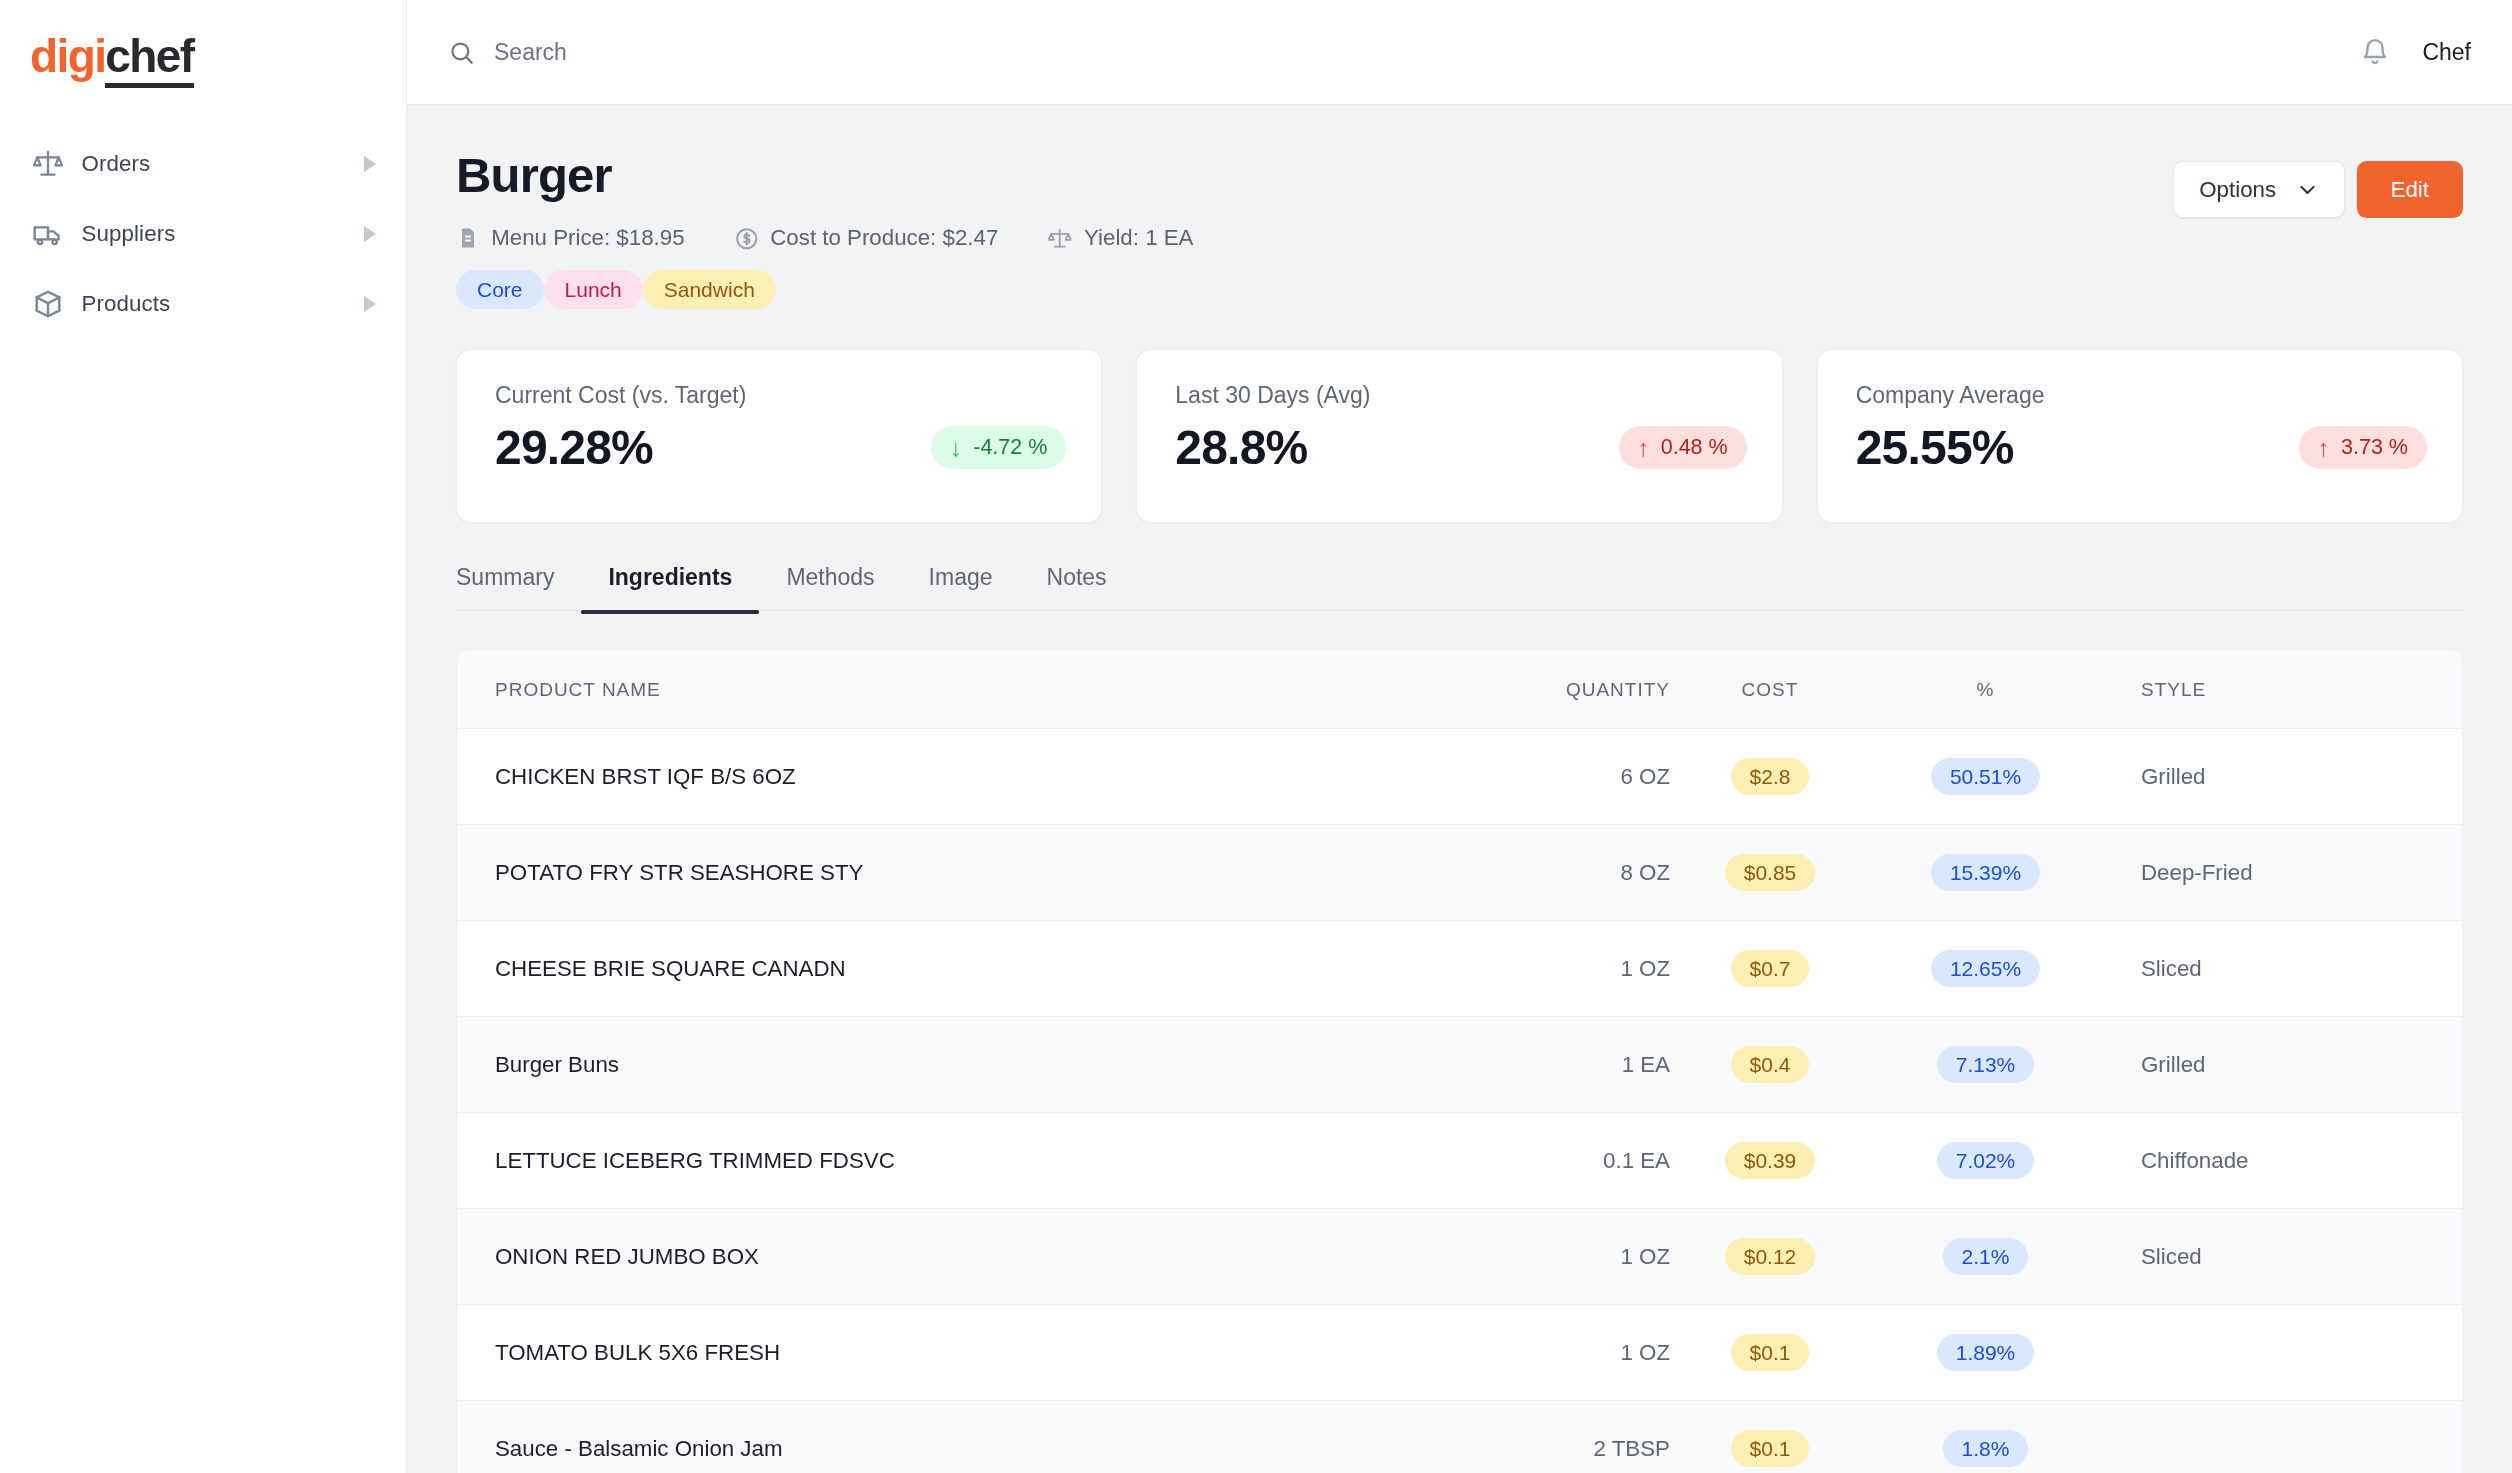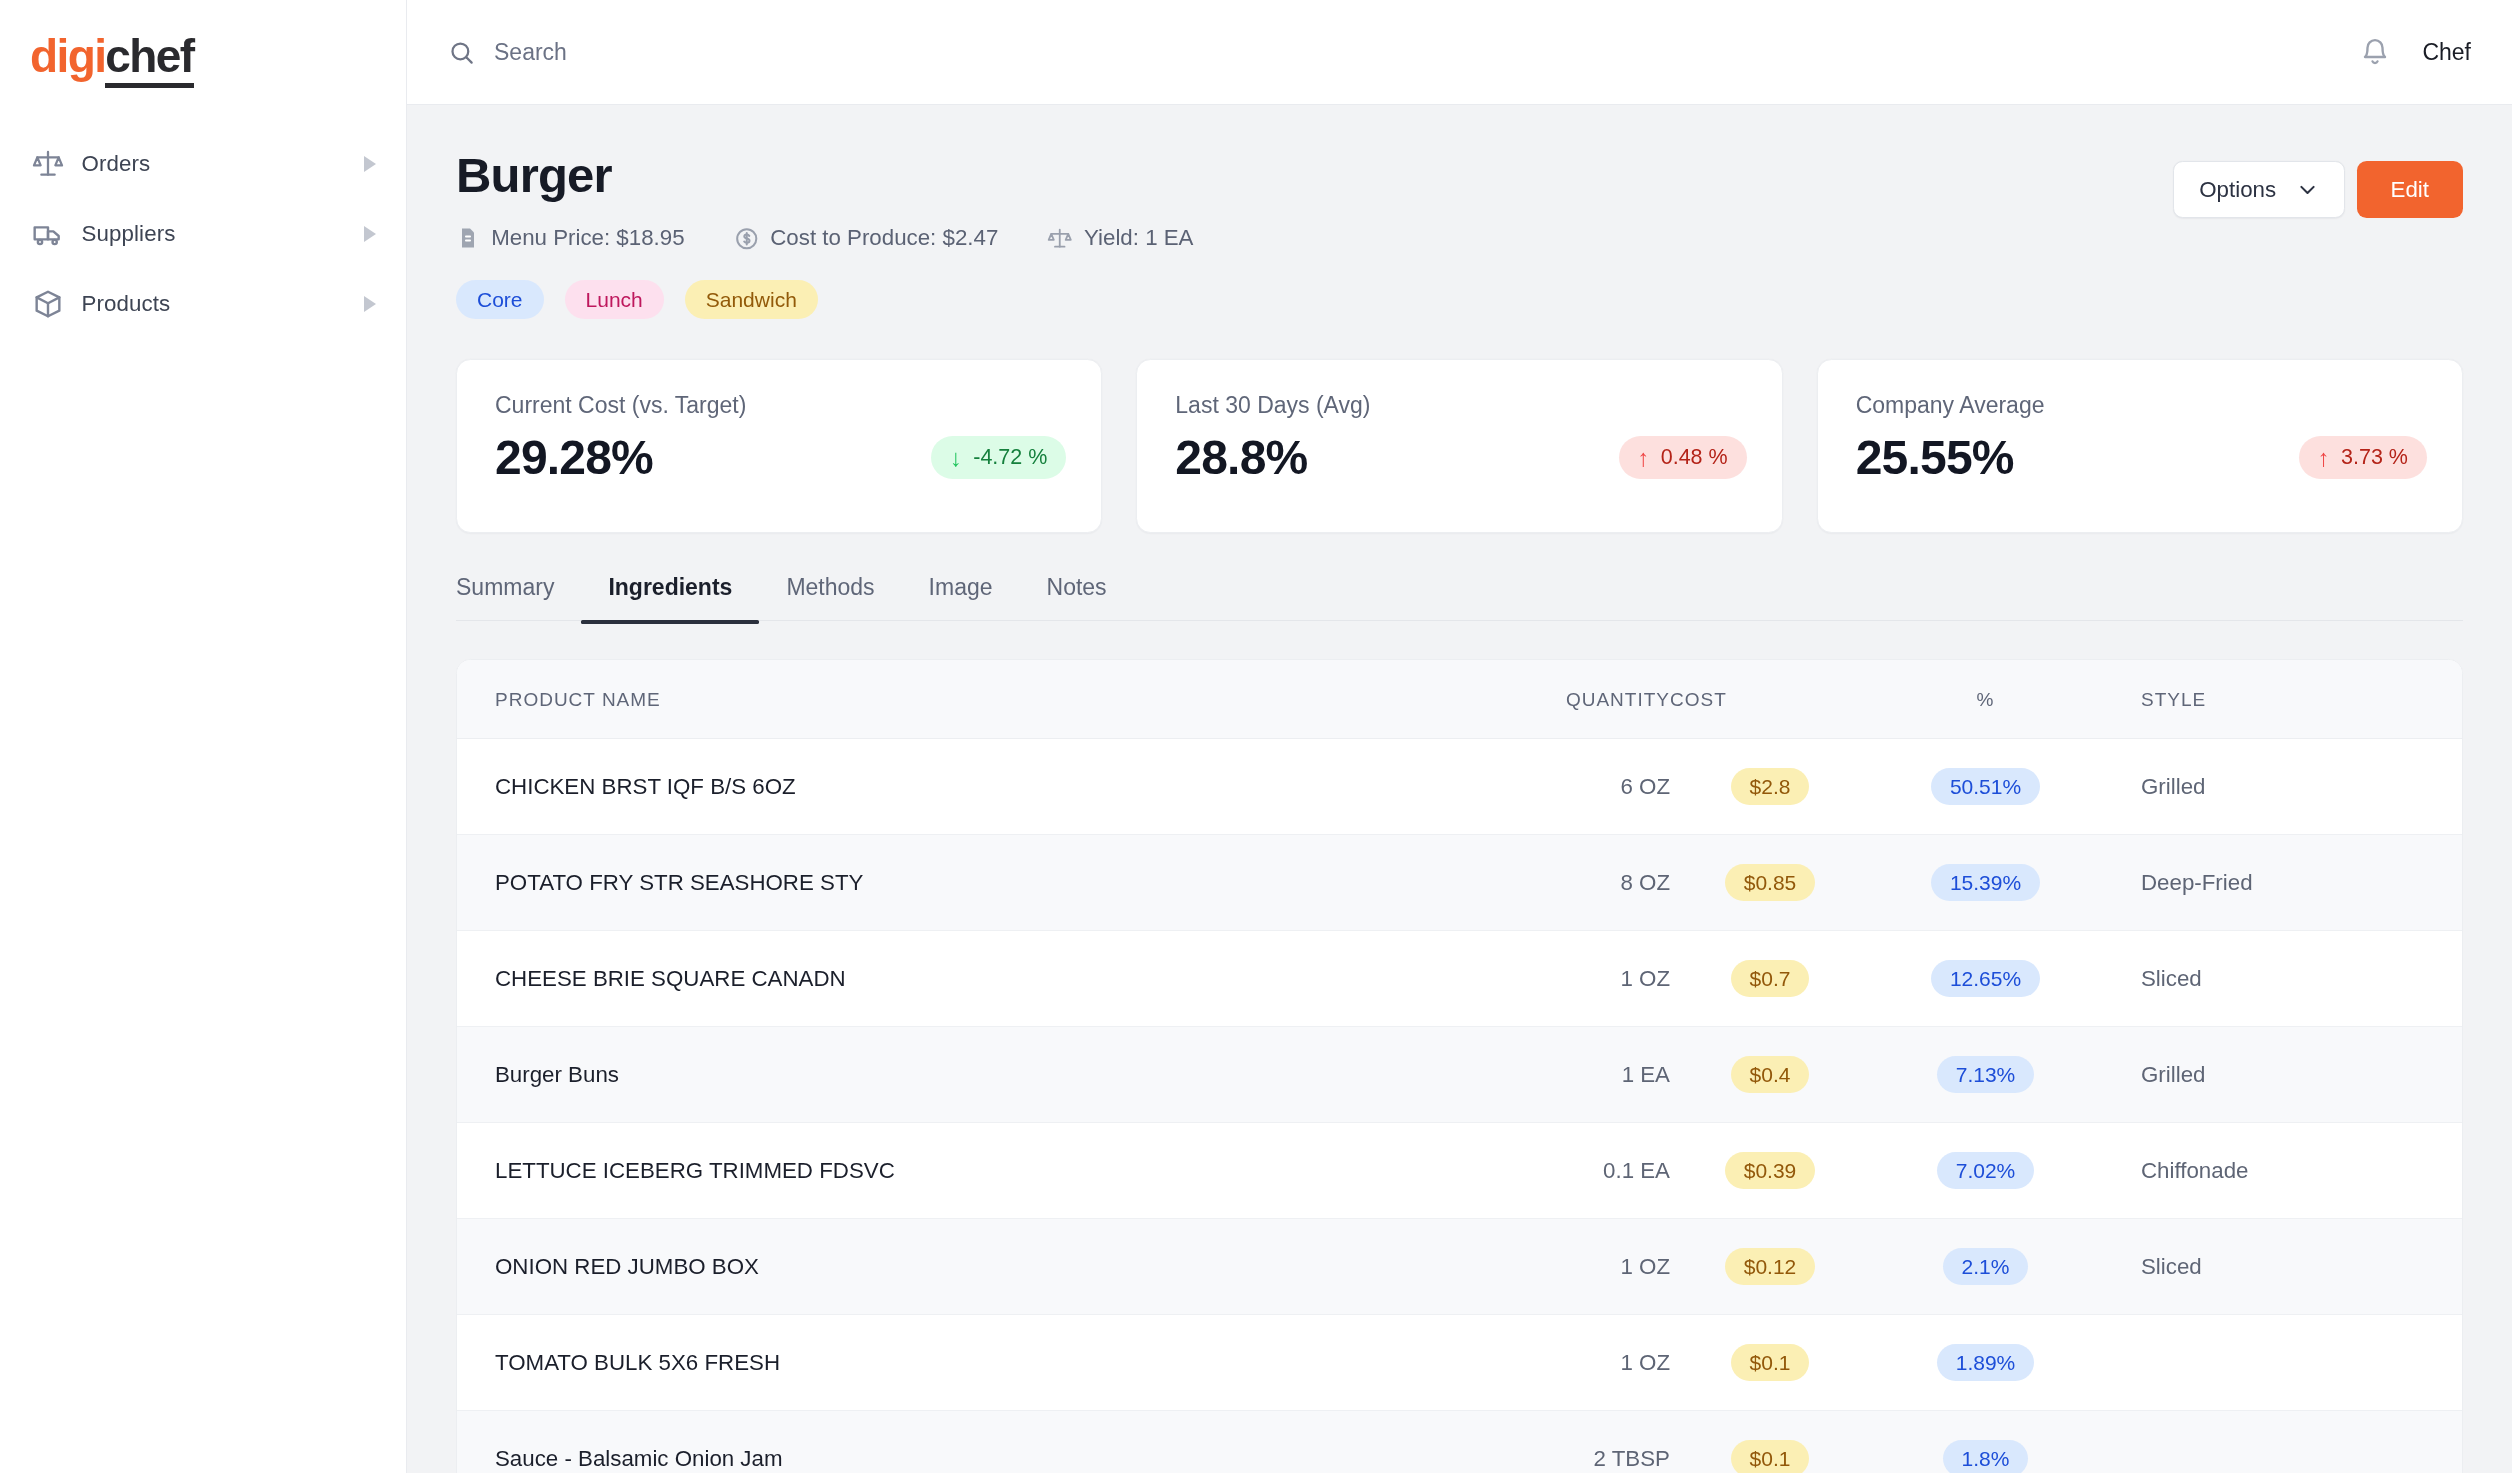--- a/index.html
+++ b/index.html
@@ -113,21 +113,21 @@
     font-weight: 700;
     color: #171b26;
     letter-spacing: -0.8px;
     line-height: 1.05;
   }
   .meta-row { display: flex; align-items: center; gap: 49px; margin-top: 24px; }
   .meta { display: flex; align-items: center; gap: 11.2px; }
   .meta-icon { color: #9aa0ad; display: flex; align-items: center; }
   .meta-text { font-size: 22.3px; color: #58607244; color: #5b6274; }
 
-  .tags { display: flex; gap: 21px; margin-top: 29px; }
+  .tags { display: flex; gap: 0; margin-top: 19px; }
   .tag {
     border-radius: 797px;
     padding: 8.8px 21px;
     font-size: 21px;
     font-weight: 400;
     line-height: 1;
   }
   .tag-core { background: #d9e8fd; color: #1d4ed8; }
   .tag-lunch { background: #fde0ee; color: #be185d; }
   .tag-sandwich { background: #fbefb4; color: #925a09; }
@@ -230,21 +230,21 @@
     font-size: 19px;
     font-weight: 400;
     color: #5f6678;
     letter-spacing: 1px;
     text-align: left;
     padding: 29px 0 27px 0;
     border-bottom: 1.6px solid #eceef1;
   }
   .c-name { width: 950px; padding-left: 38px !important; }
   .c-qty  { width: 263px; text-align: right !important; }
-  .c-cost { width: 200px; text-align: left; }
+  .c-cost { width: 200px; text-align: center; }
   .c-pct  { width: 231px; text-align: center !important; }
   .c-style{ width: auto; padding-left: 40px !important; }
 
   tbody td {
     font-size: 22.3px;
     color: #545b6d;
     padding: 29px 0;
     border-bottom: 1.6px solid #eef0f3;
     vertical-align: middle;
   }

